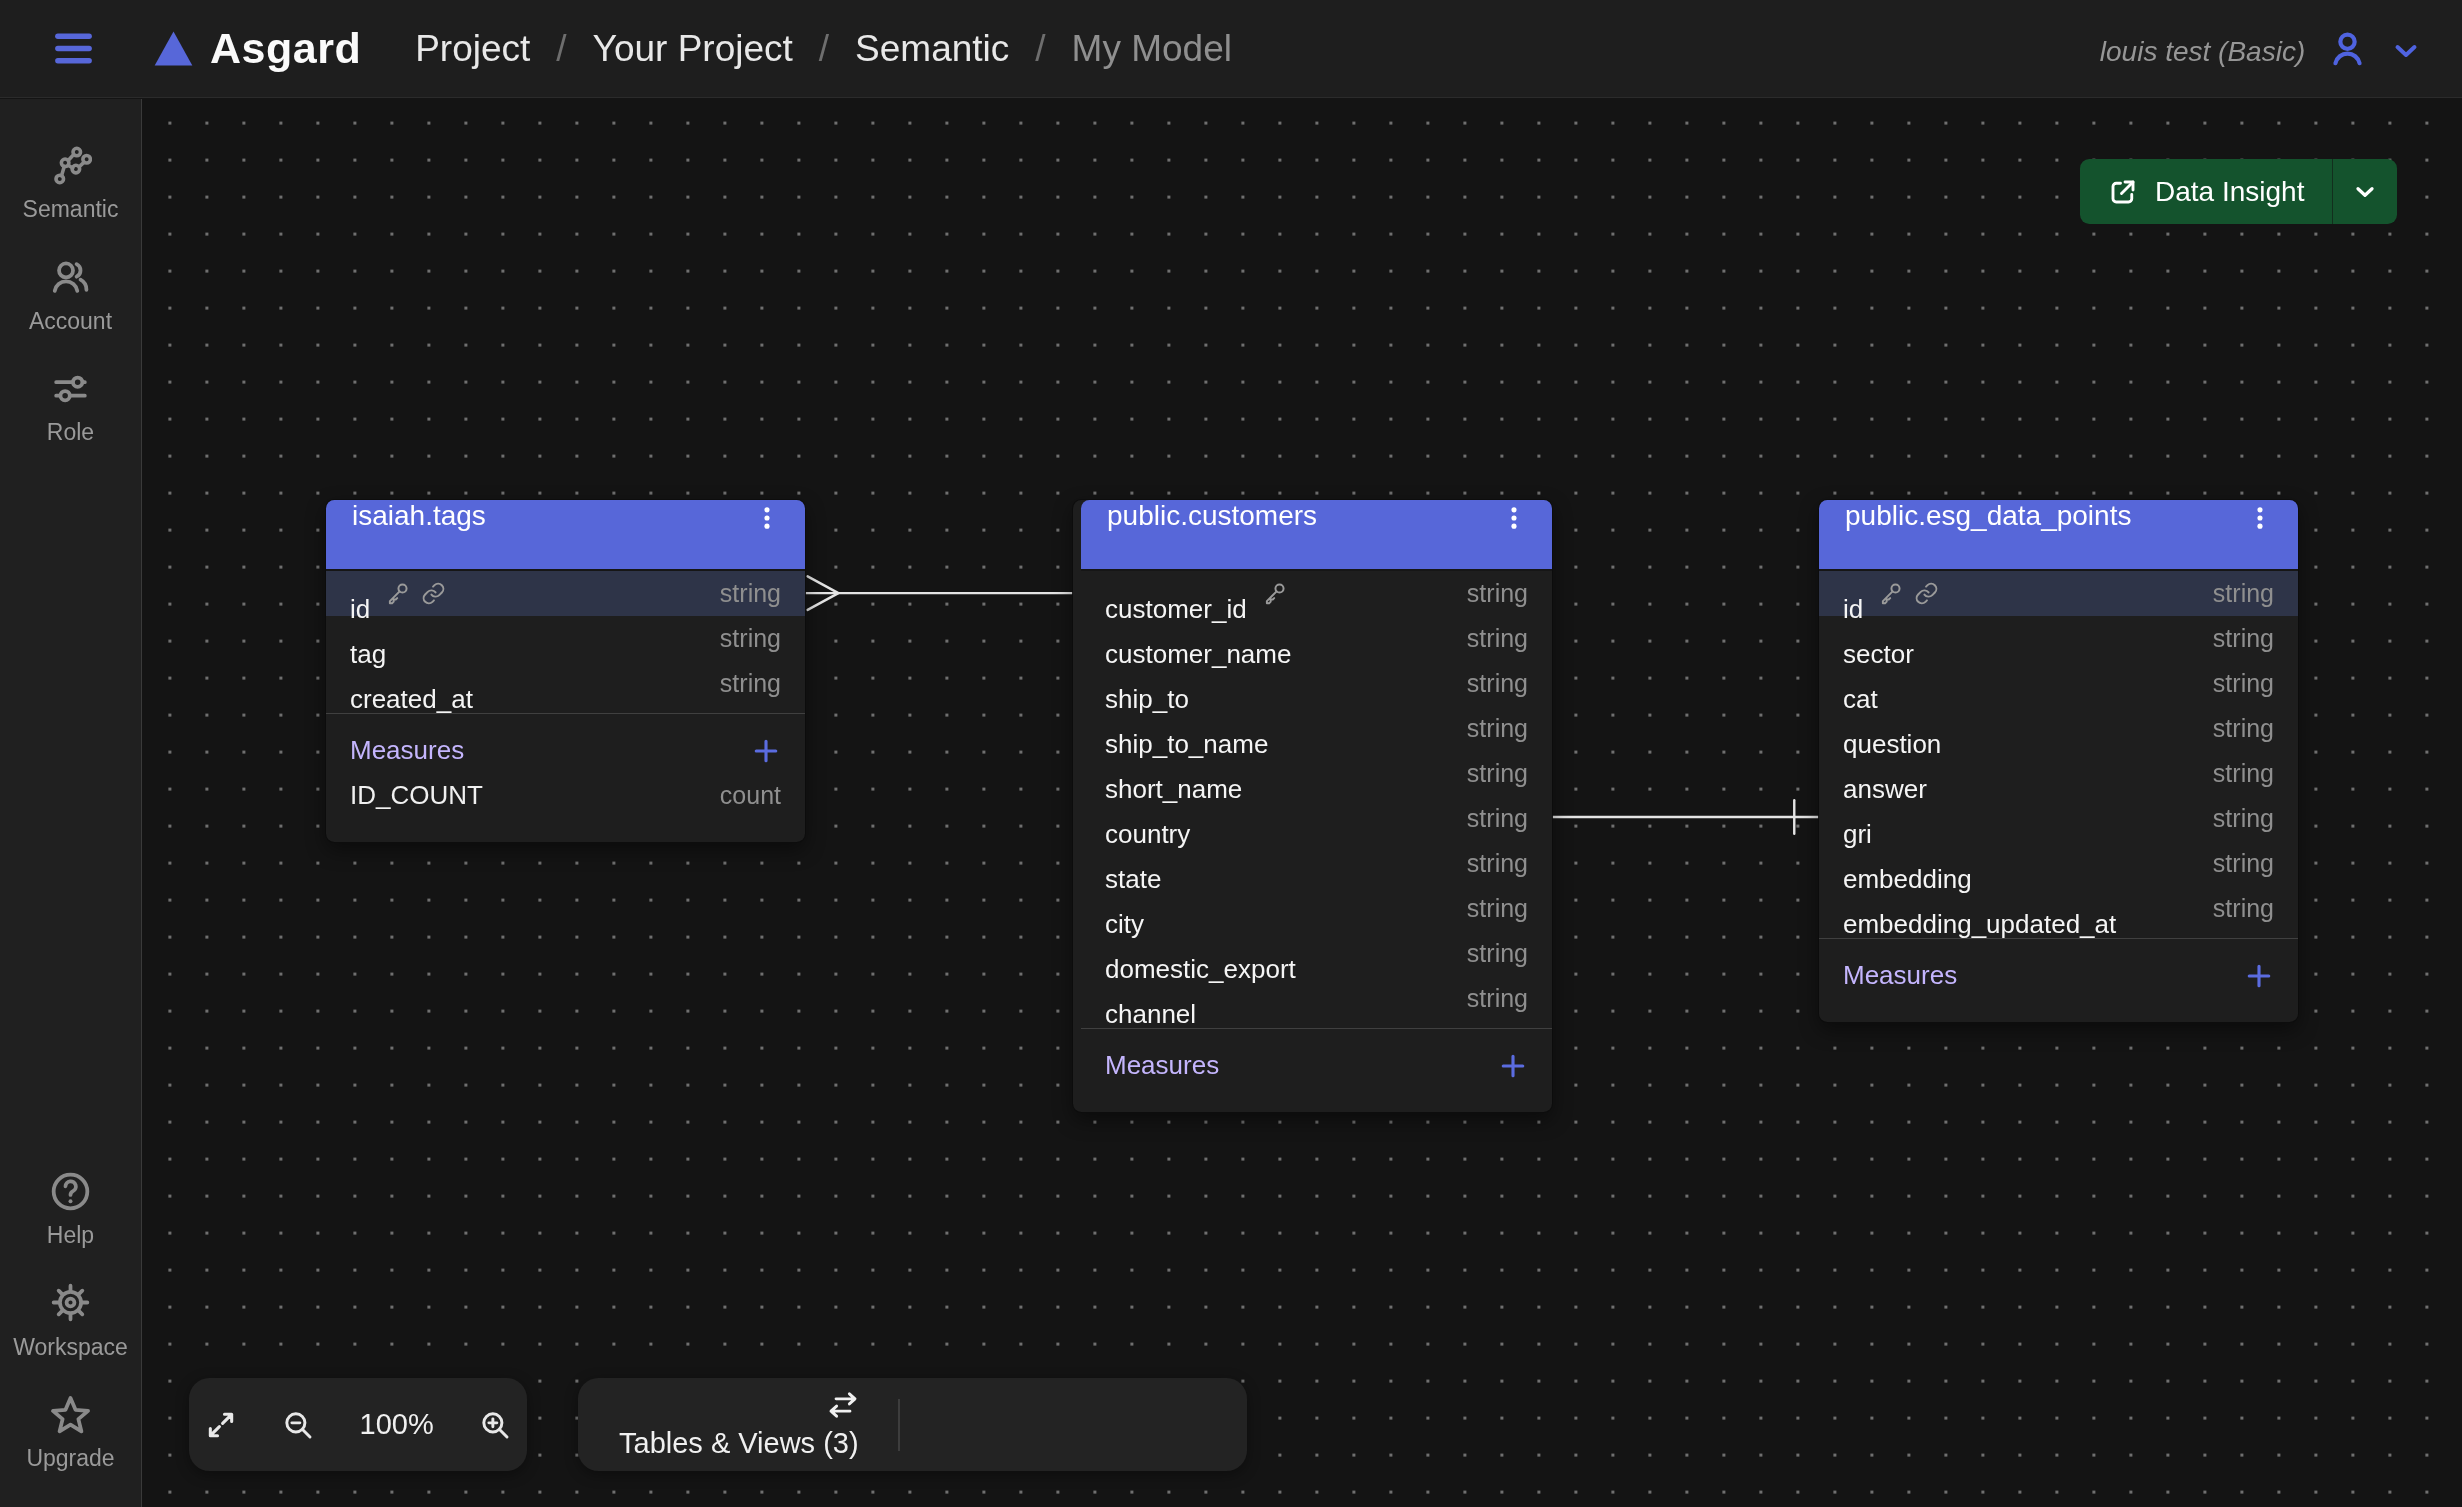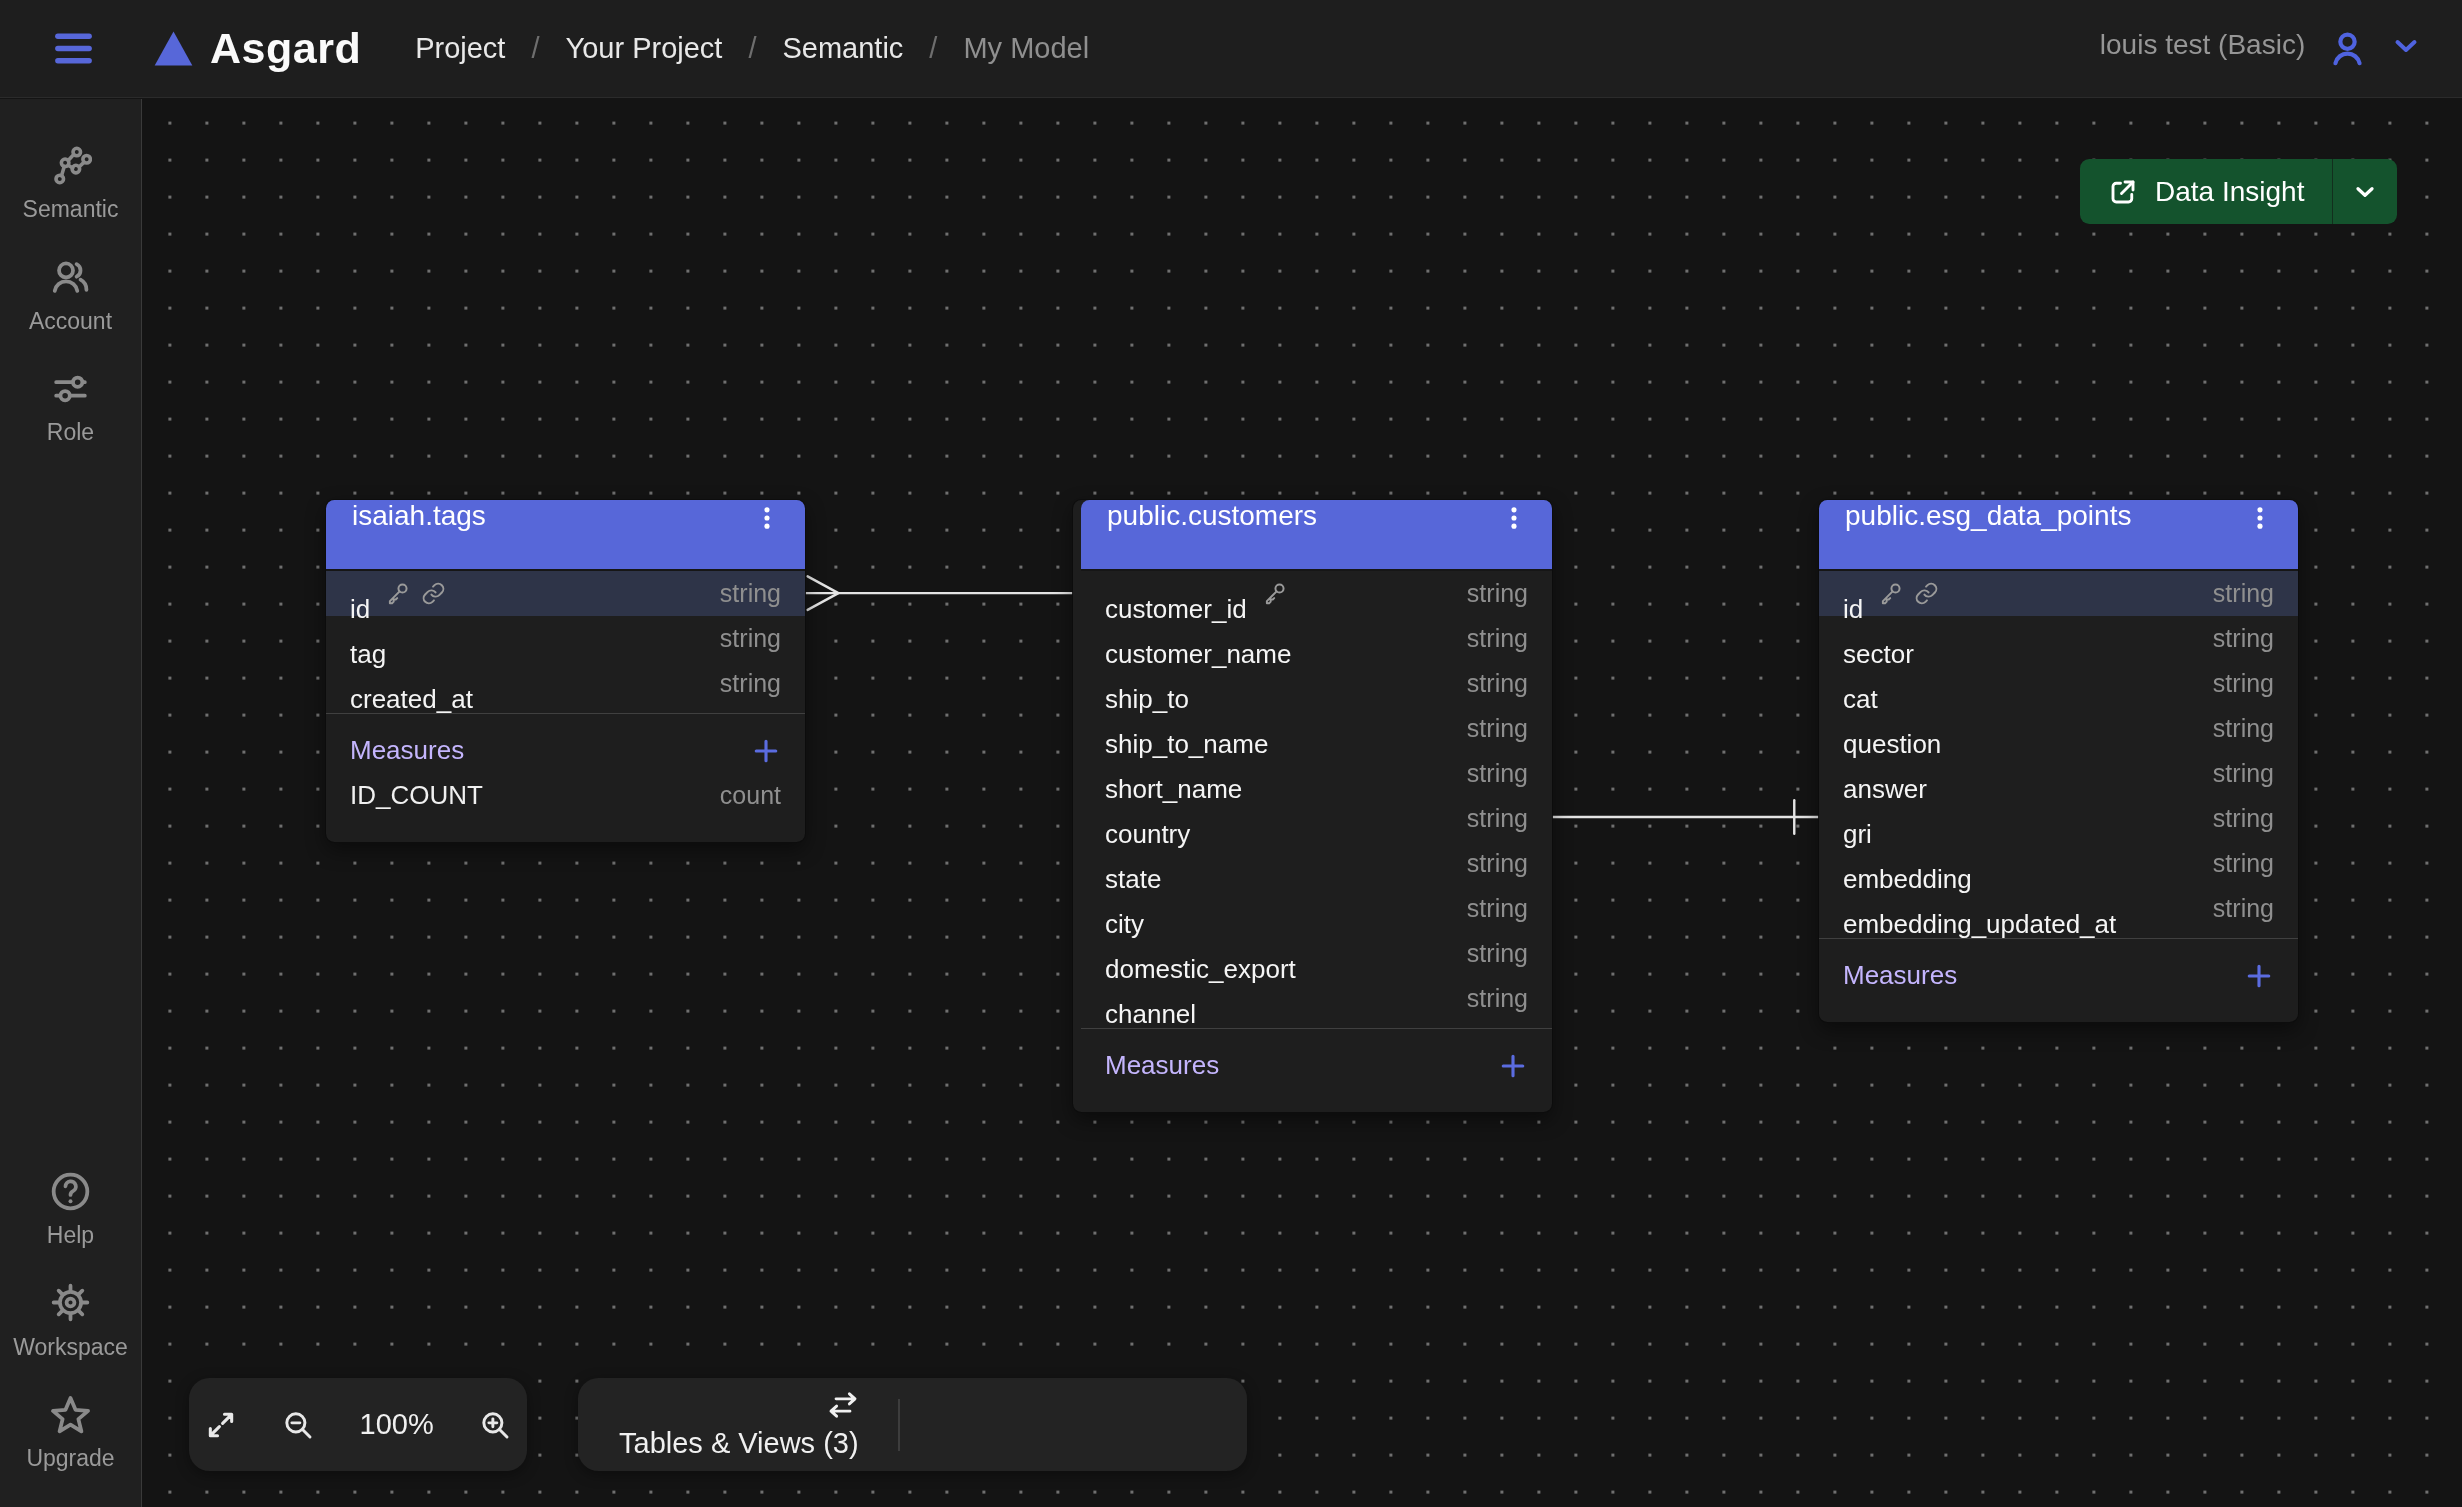--- a/index.html
+++ b/index.html
@@ -8,25 +8,25 @@
   #app { position:relative; width:2462px; height:1507px; overflow:hidden; background:#141414; }
 
   
   .topbar { position:absolute; left:0; top:0; width:2462px; height:98px;
             background:#1e1e1e; border-bottom:0.9px solid #2b2b2b;
             display:flex; align-items:center; z-index:30; }
   .hamburger { margin-left:49px; color:#5767d9; cursor:pointer; }
   .brand-wrap { display:flex; align-items:center; margin-left:54px; }
   .brand-logo { color:#5767d9; }
   .brand-name { margin-left:15px; color:#fafafa; font-size:43px; font-weight:700; letter-spacing:0.5px; }
-  .breadcrumb { display:flex; align-items:center; margin-left:54px; gap:26px; font-size:29px; }
+  .breadcrumb { display:flex; align-items:center; margin-left:54px; gap:26px; font-size:37px; }
   .crumb { color:#e8e8e8; cursor:pointer; }
   .crumb.current { color:#8f8f8f; cursor:default; }
   .crumb-sep { color:#6e6e6e; }
-  .user-wrap { margin-left:auto; display:flex; align-items:flex-start; gap:22.4px; margin-right:39px; }
+  .user-wrap { margin-left:auto; display:flex; align-items:flex-end; gap:22.4px; margin-right:39px;font-style:italic; }
   .user-label { color:#969696; font-size:28px; }
   .user-avatar { color:#4f63e0; }
   .user-caret { color:#4f63e0; cursor:pointer; }
 
   
   .sidebar { position:absolute; left:0; top:99px; width:142px; height:1408px;
              background:#202020; border-right:0.9px solid #3a3a3a; z-index:25;
              display:flex; flex-direction:column; justify-content:space-between;
              padding:45px 0 35px; }
   .side-group { display:flex; flex-direction:column; align-items:center; gap:32px; }

